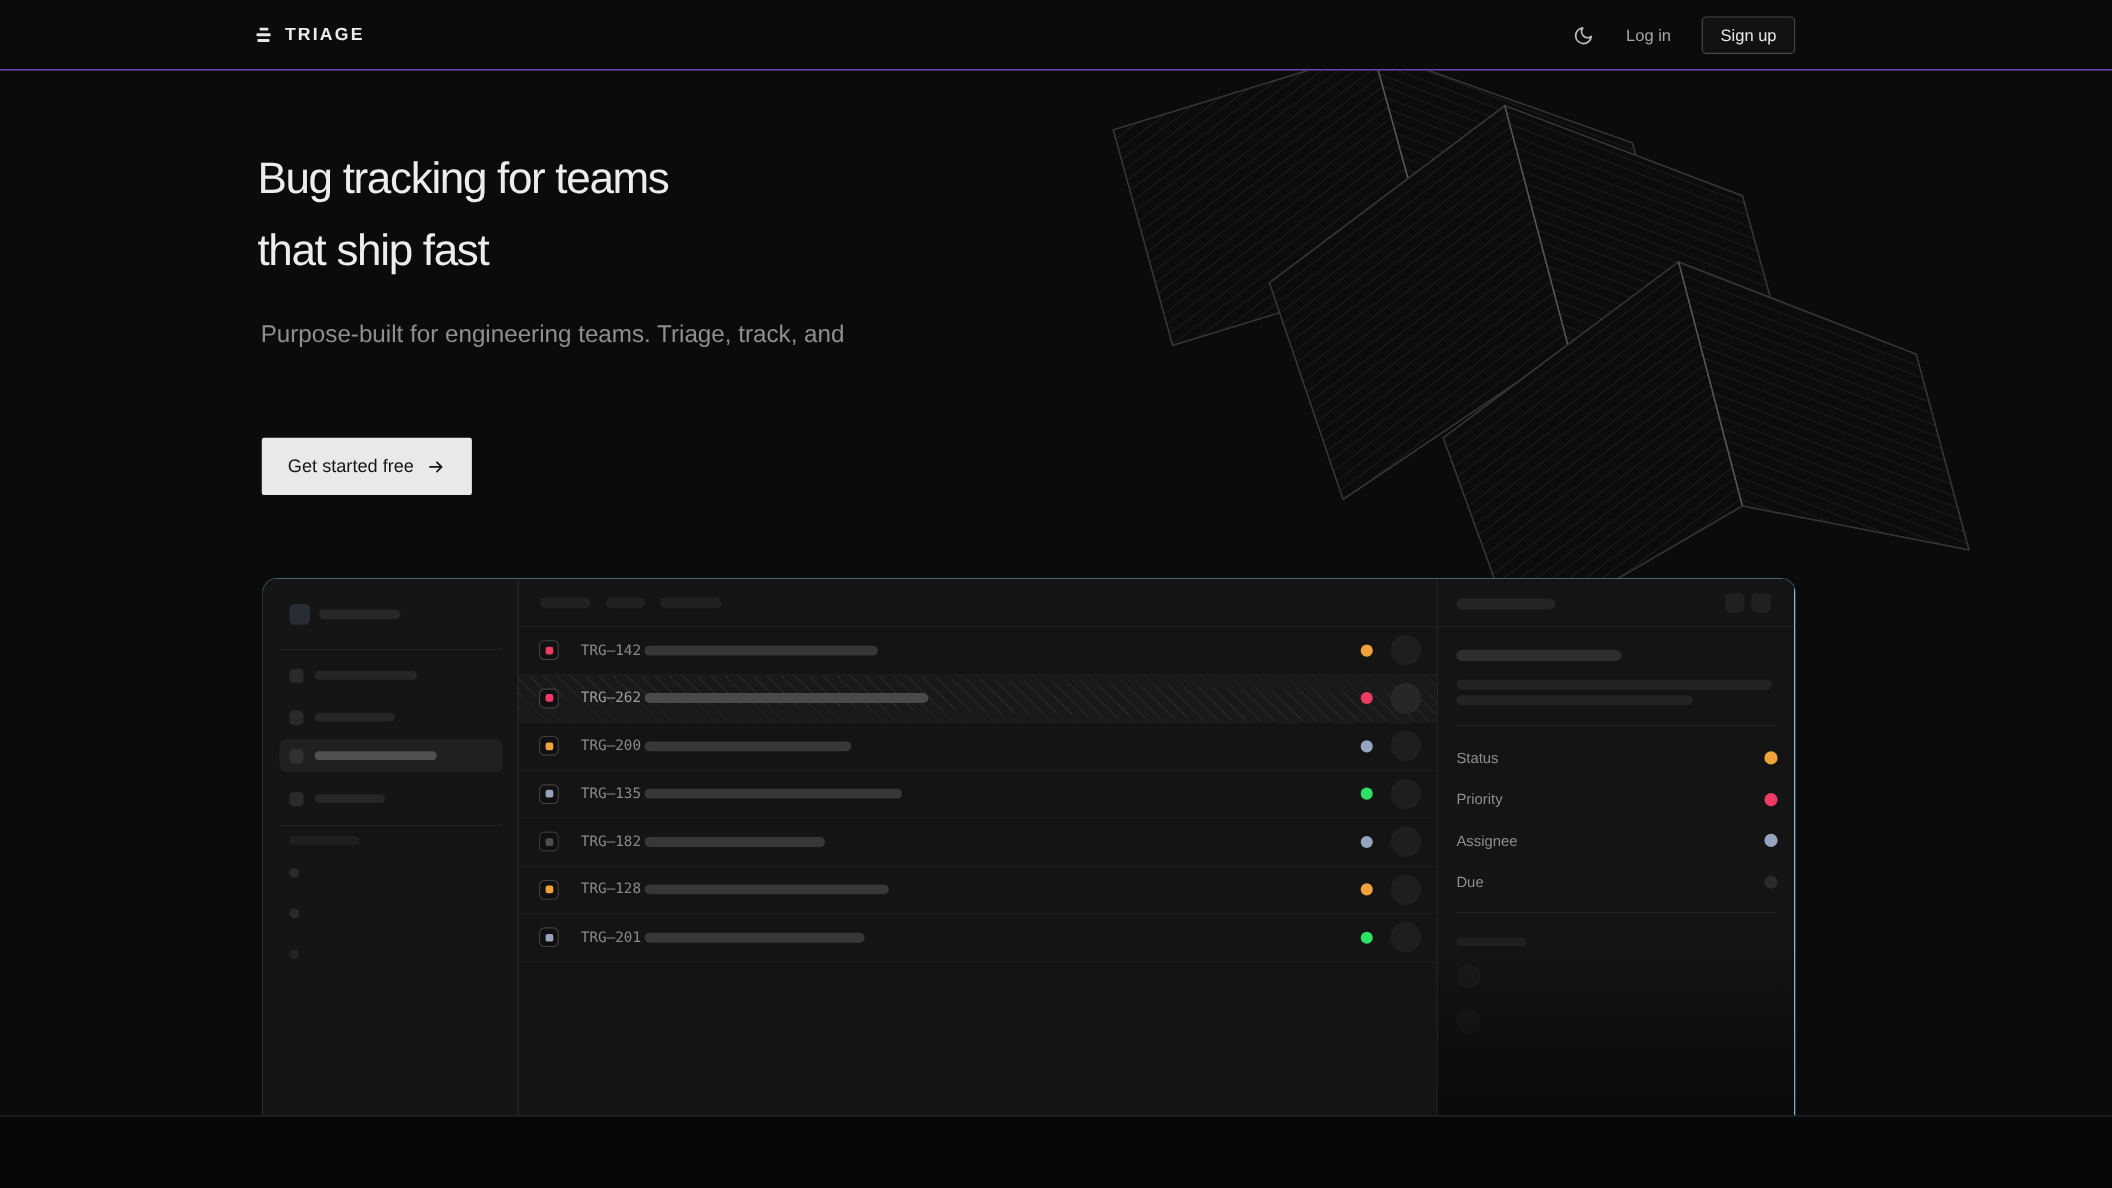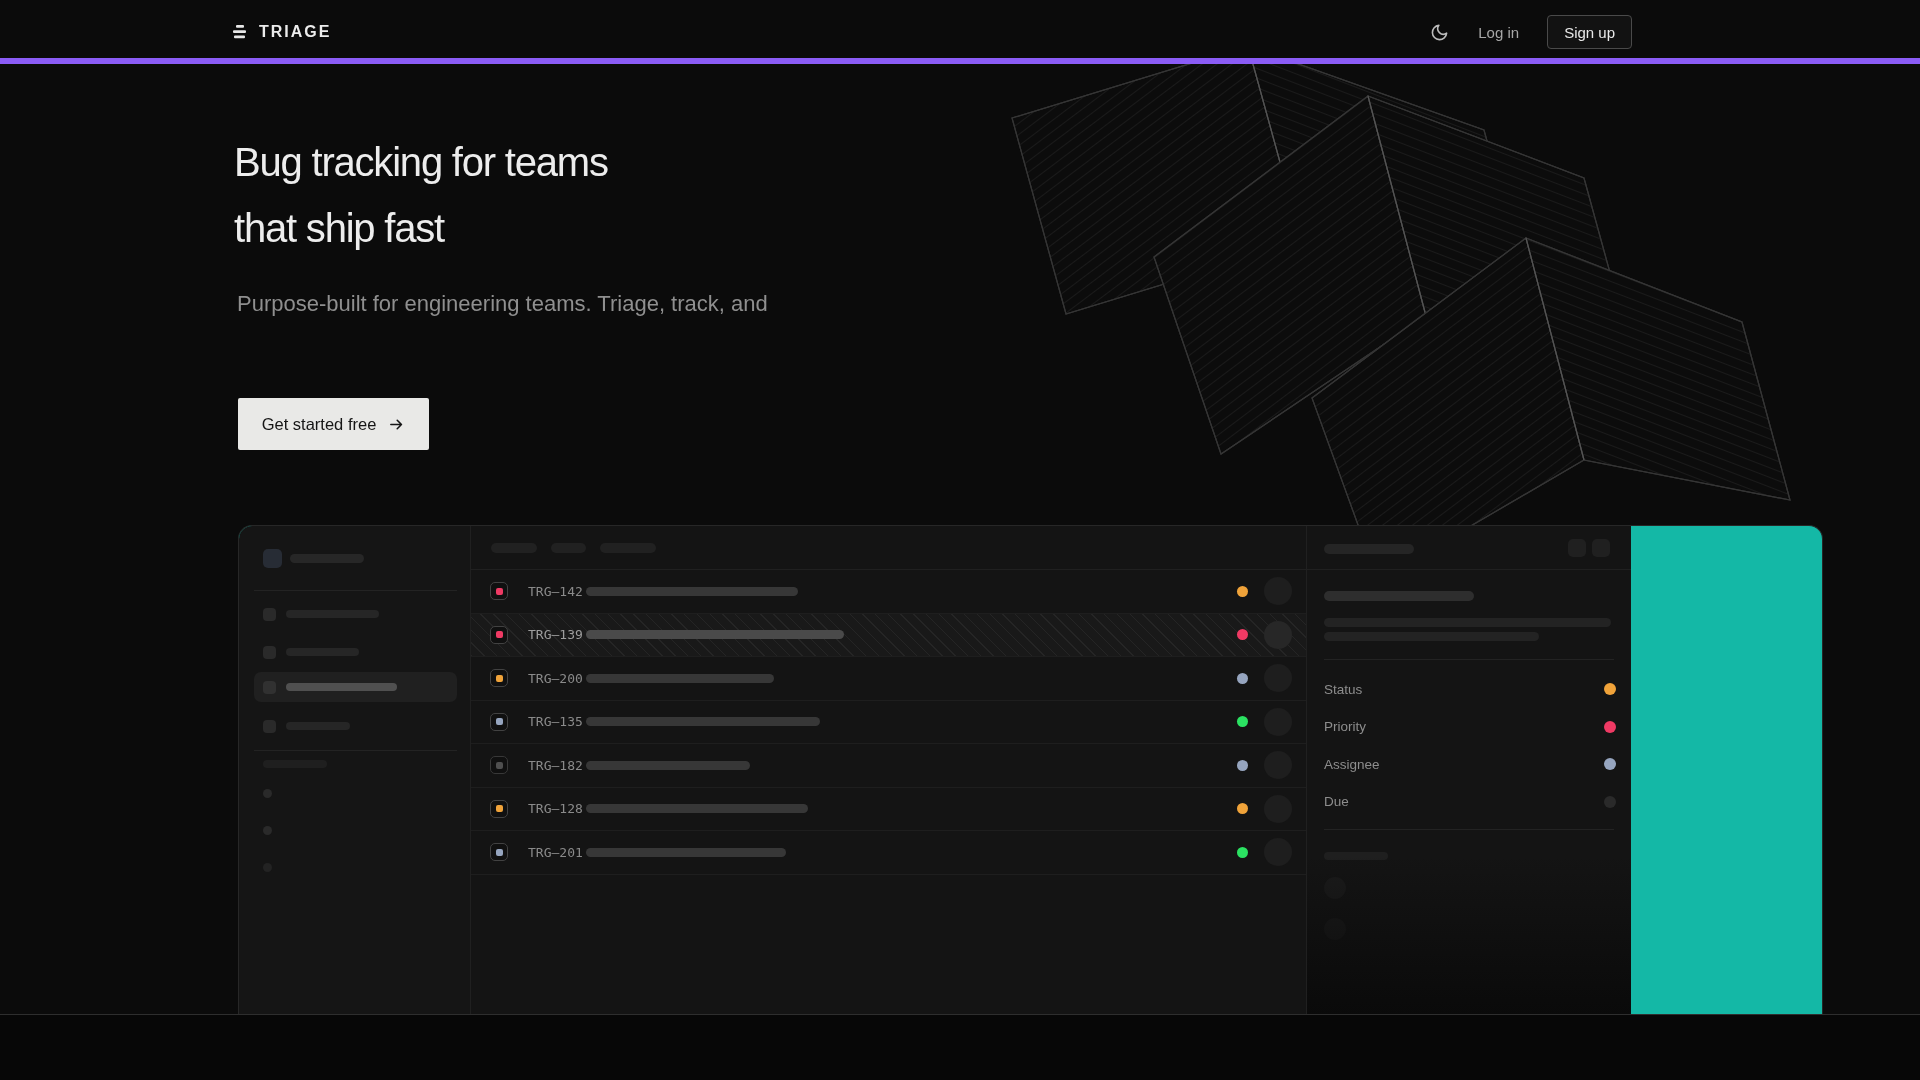--- a/index.html
+++ b/index.html
@@ -2,21 +2,21 @@
 <html><head>
 <meta charset="utf-8">
 <style>
   * { margin:0; padding:0; box-sizing:border-box; }
   html,body { background:#000; }
   body { font-family:"Liberation Sans","DejaVu Sans",sans-serif; }
   .page { position:relative; width:1920px; height:1080px; background:#0b0b0b; overflow:hidden; }
 
   
   .nav { position:absolute; top:0; left:0; width:1920px; height:64px;
-         background:#0b0b0b; border-bottom:6px solid #8b5cf6; z-index:5; }
+         background:#0b0b0b; border-bottom:1px solid #8b5cf6; z-index:5; }
   .brand { position:absolute; left:233px; top:0; height:64px; display:flex; align-items:center; gap:10px; }
   .brand-mark { display:block; }
   .brand-name { color:#ececec; font-size:16px; font-weight:700; letter-spacing:2px; }
   .nav-right { position:absolute; right:288px; top:0; height:64px; display:flex; align-items:center; gap:28px; }
   .theme-toggle { width:22px; height:22px; display:flex; align-items:center; justify-content:center; cursor:pointer; }
   .login { color:#a6a6a6; font-size:15px; cursor:pointer; }
   .signup { height:34px; padding:0 16px; display:flex; align-items:center;
             background:rgba(255,255,255,0.03); border:1px solid #4a4a4a; border-radius:4px;
             color:#e8e8e8; font-size:15px; cursor:pointer; }
 
@@ -26,22 +26,22 @@
   
   .h1 { position:absolute; left:234px; top:129px; color:#ededed; font-size:40px; line-height:66px;
         font-weight:500; letter-spacing:-1.2px; z-index:2; }
   .sub { position:absolute; left:237px; top:289px; color:#8f8f8f; font-size:22px; line-height:30px; z-index:2; }
   .cta { position:absolute; left:238px; top:398px; width:191px; height:52px; background:#e9e9e7;
          border:none; border-radius:2px; display:flex; align-items:center; justify-content:center; gap:12px;
          color:#161616; font-size:16.5px; font-weight:500; cursor:pointer; z-index:2;
          font-family:"Liberation Sans","DejaVu Sans",sans-serif; }
 
   
-  .card { position:absolute; left:238px; top:525px; width:1585px; height:490px;
-          background:#14b8a6; border:1px solid #272727; border-bottom:none;
+  .card { position:absolute; left:238px; top:525px; width:1395px; height:490px;
+          background:#7dd3fc; border:1px solid #272727; border-bottom:none;
           border-radius:14px 14px 0 0; display:flex; overflow:hidden; z-index:1; }
   .skel { background:#272727; border-radius:5px; }
 
   .side { position:relative; width:232px; height:100%; border-right:1px solid #202020; background:#151515; flex:none; }
   .ws-avatar { position:absolute; left:24px; top:23px; width:19px; height:19px; border-radius:5px; background:#272c35; }
   .ws-name { position:absolute; left:51px; top:28px; width:74px; height:9px; }
   .side-div { position:absolute; left:15px; width:203px; height:1px; background:#232323; }
   .nav-item { position:absolute; left:15px; width:203px; height:30px; border-radius:7px;
               display:flex; align-items:center; padding-left:9px; gap:10px; }
   .nav-item .nicon { width:13px; height:13px; border-radius:4px; background:#2a2a2a; flex:none; }
@@ -206,21 +206,21 @@
             </div>
             <div class="iid">TRG–142</div>
             <div class="ititle" style="width: 212px;"></div>
             <div class="sdot" style="background: rgb(240, 163, 58);"></div>
             <div class="ravatar"></div>
           </div>
           <div class="irow hatched">
             <div class="type-icon">
               <i style="background: rgb(239, 58, 100);"></i>
             </div>
-            <div class="iid">TRG–139</div>
+            <div class="iid">TRG–262</div>
             <div class="ititle" style="width: 258px;"></div>
             <div class="sdot" style="background: rgb(239, 58, 100);"></div>
             <div class="ravatar"></div>
           </div>
           <div class="irow">
             <div class="type-icon">
               <i style="background: rgb(240, 163, 58);"></i>
             </div>
             <div class="iid">TRG–200</div>
             <div class="ititle" style="width: 188px;"></div>

